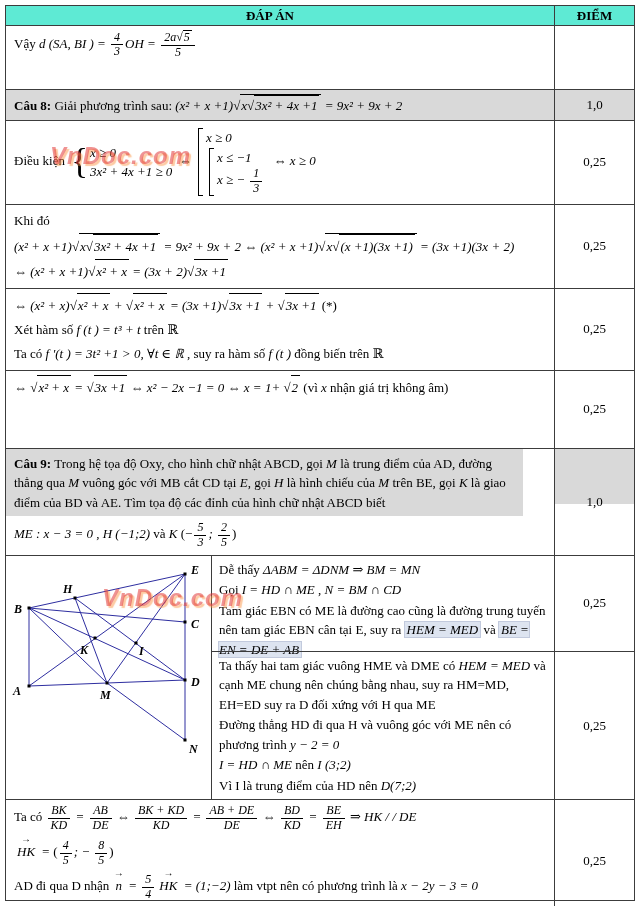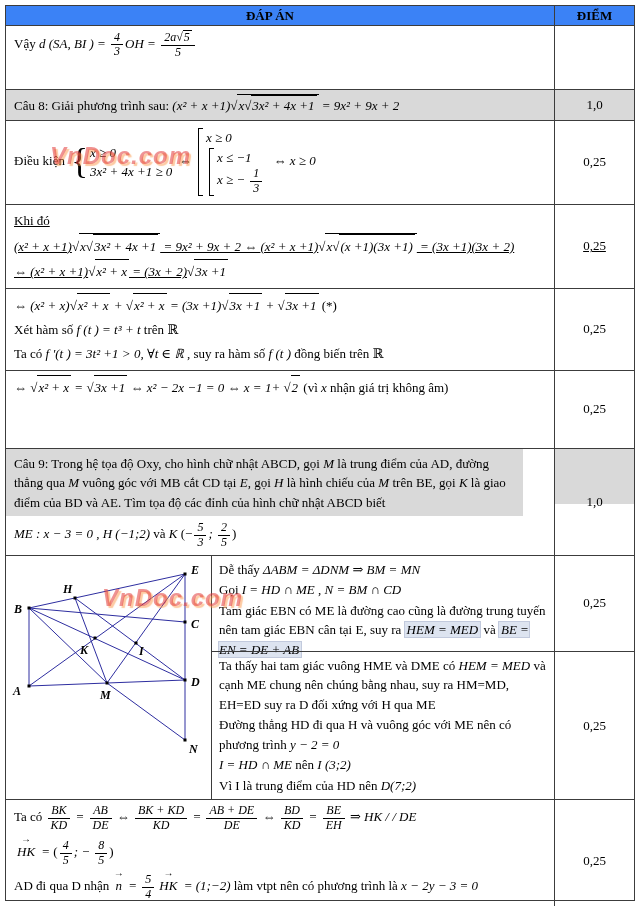--- a/index.html
+++ b/index.html
@@ -3,45 +3,45 @@
 <meta charset="utf-8">
 <style>
   *{box-sizing:border-box;}
   body{margin:0;background:#fff;}
   .page{position:relative;width:640px;height:906px;padding:5px;font-family:"Liberation Serif","DejaVu Serif",serif;font-size:13px;color:#000;overflow:hidden;background:#fff;}
   .tbl{border:1px solid #3c3c3c;width:100%;height:100%;display:flex;flex-direction:column;}
   .row{display:flex;border-top:1px solid #3c3c3c;flex-shrink:0;}
   .row:first-child{border-top:none;}
   .main{flex:1;min-width:0;padding:3px 8px;}
   .pts{width:80px;flex-shrink:0;border-left:1px solid #3c3c3c;display:flex;align-items:center;justify-content:center;margin-left:31px;}
-  .r-head{background:#3b82f6;font-weight:bold;min-height:19px;padding-left:11px;}
+  .r-head{background:#5eead4;font-weight:bold;min-height:19px;padding-left:11px;}
   .r-head .main{display:flex;align-items:center;justify-content:center;padding:1px;}
   .gray{background:#d9d9d9;}
   .r-vay{min-height:64px;}   .r-vay .main{display:flex;align-items:flex-start;}
   .r-cau8{min-height:26px;}
   .r-dk{min-height:84px;}    .r-dk .main{display:flex;align-items:center;}
-  .r-khido{min-height:82px;text-decoration:underline;}
+  .r-khido{min-height:82px;}
   .r-ham{min-height:70px;}
   .r-suyra{min-height:78px;}
   .r-cau9{min-height:98px;}  .r-cau9 .main{padding:0;}
   .cau9-statement{background:#d9d9d9;padding:4px 8px 3px;line-height:1.42;}
   .cau9-formula{padding:4px 8px 4px;}
   .pts-grad{background:linear-gradient(#d9d9d9 0 52%,#fff 52%);}
   .r-geo{flex:1;display:grid;grid-template-columns:206px 1fr 80px;grid-template-rows:95px 1fr;}
   .fig-cell{grid-row:1/3;grid-column:1;border-right:1px solid #3c3c3c;padding:4px 2px 2px;display:flex;align-items:flex-start;justify-content:center;}
   .geo1-cell{grid-row:1;grid-column:2;padding:3px 7px;}
   .geo2-cell{grid-row:2;grid-column:2;border-top:1px solid #3c3c3c;padding:3px 7px;}
   .pts-a{grid-row:1;grid-column:3;}
   .pts-b{grid-row:2;grid-column:3;border-top:1px solid #3c3c3c;}
   .pts-a,.pts-b{border-left:1px solid #3c3c3c;display:flex;align-items:center;justify-content:center;}
   .r-cuoi{min-height:122px;}
   .ln{line-height:1.5;margin:1px 0;}
   .r-khido .ln,.r-ham .ln,.r-suyra .ln,.r-cuoi .ln{line-height:1.8;}
   .mi{font-style:italic;}
-  .mb{font-weight:normal;}
+  .mb{font-weight:bold;}
   .sqrt{display:inline-block;white-space:nowrap;}
   .rad{display:inline-block;}
   .sqb{display:inline-block;border-top:1px solid #000;padding:0 2px 0 1px;}
   .frac{display:inline-flex;flex-direction:column;vertical-align:middle;text-align:center;margin:0 2px;font-size:12px;line-height:1.15;}
   .fn{padding:0 3px;}
   .fd{border-top:1px solid #000;padding:0 3px;}
   .cases{display:inline-flex;align-items:center;vertical-align:middle;margin:0 3px;}
   .cdelim{line-height:0.8;font-weight:400;margin-right:2px;}
   .cbracket{align-self:stretch;width:5px;border-left:1.5px solid #000;border-top:1.5px solid #000;border-bottom:1.5px solid #000;margin-right:3px;}
   .crows{display:inline-flex;flex-direction:column;}

